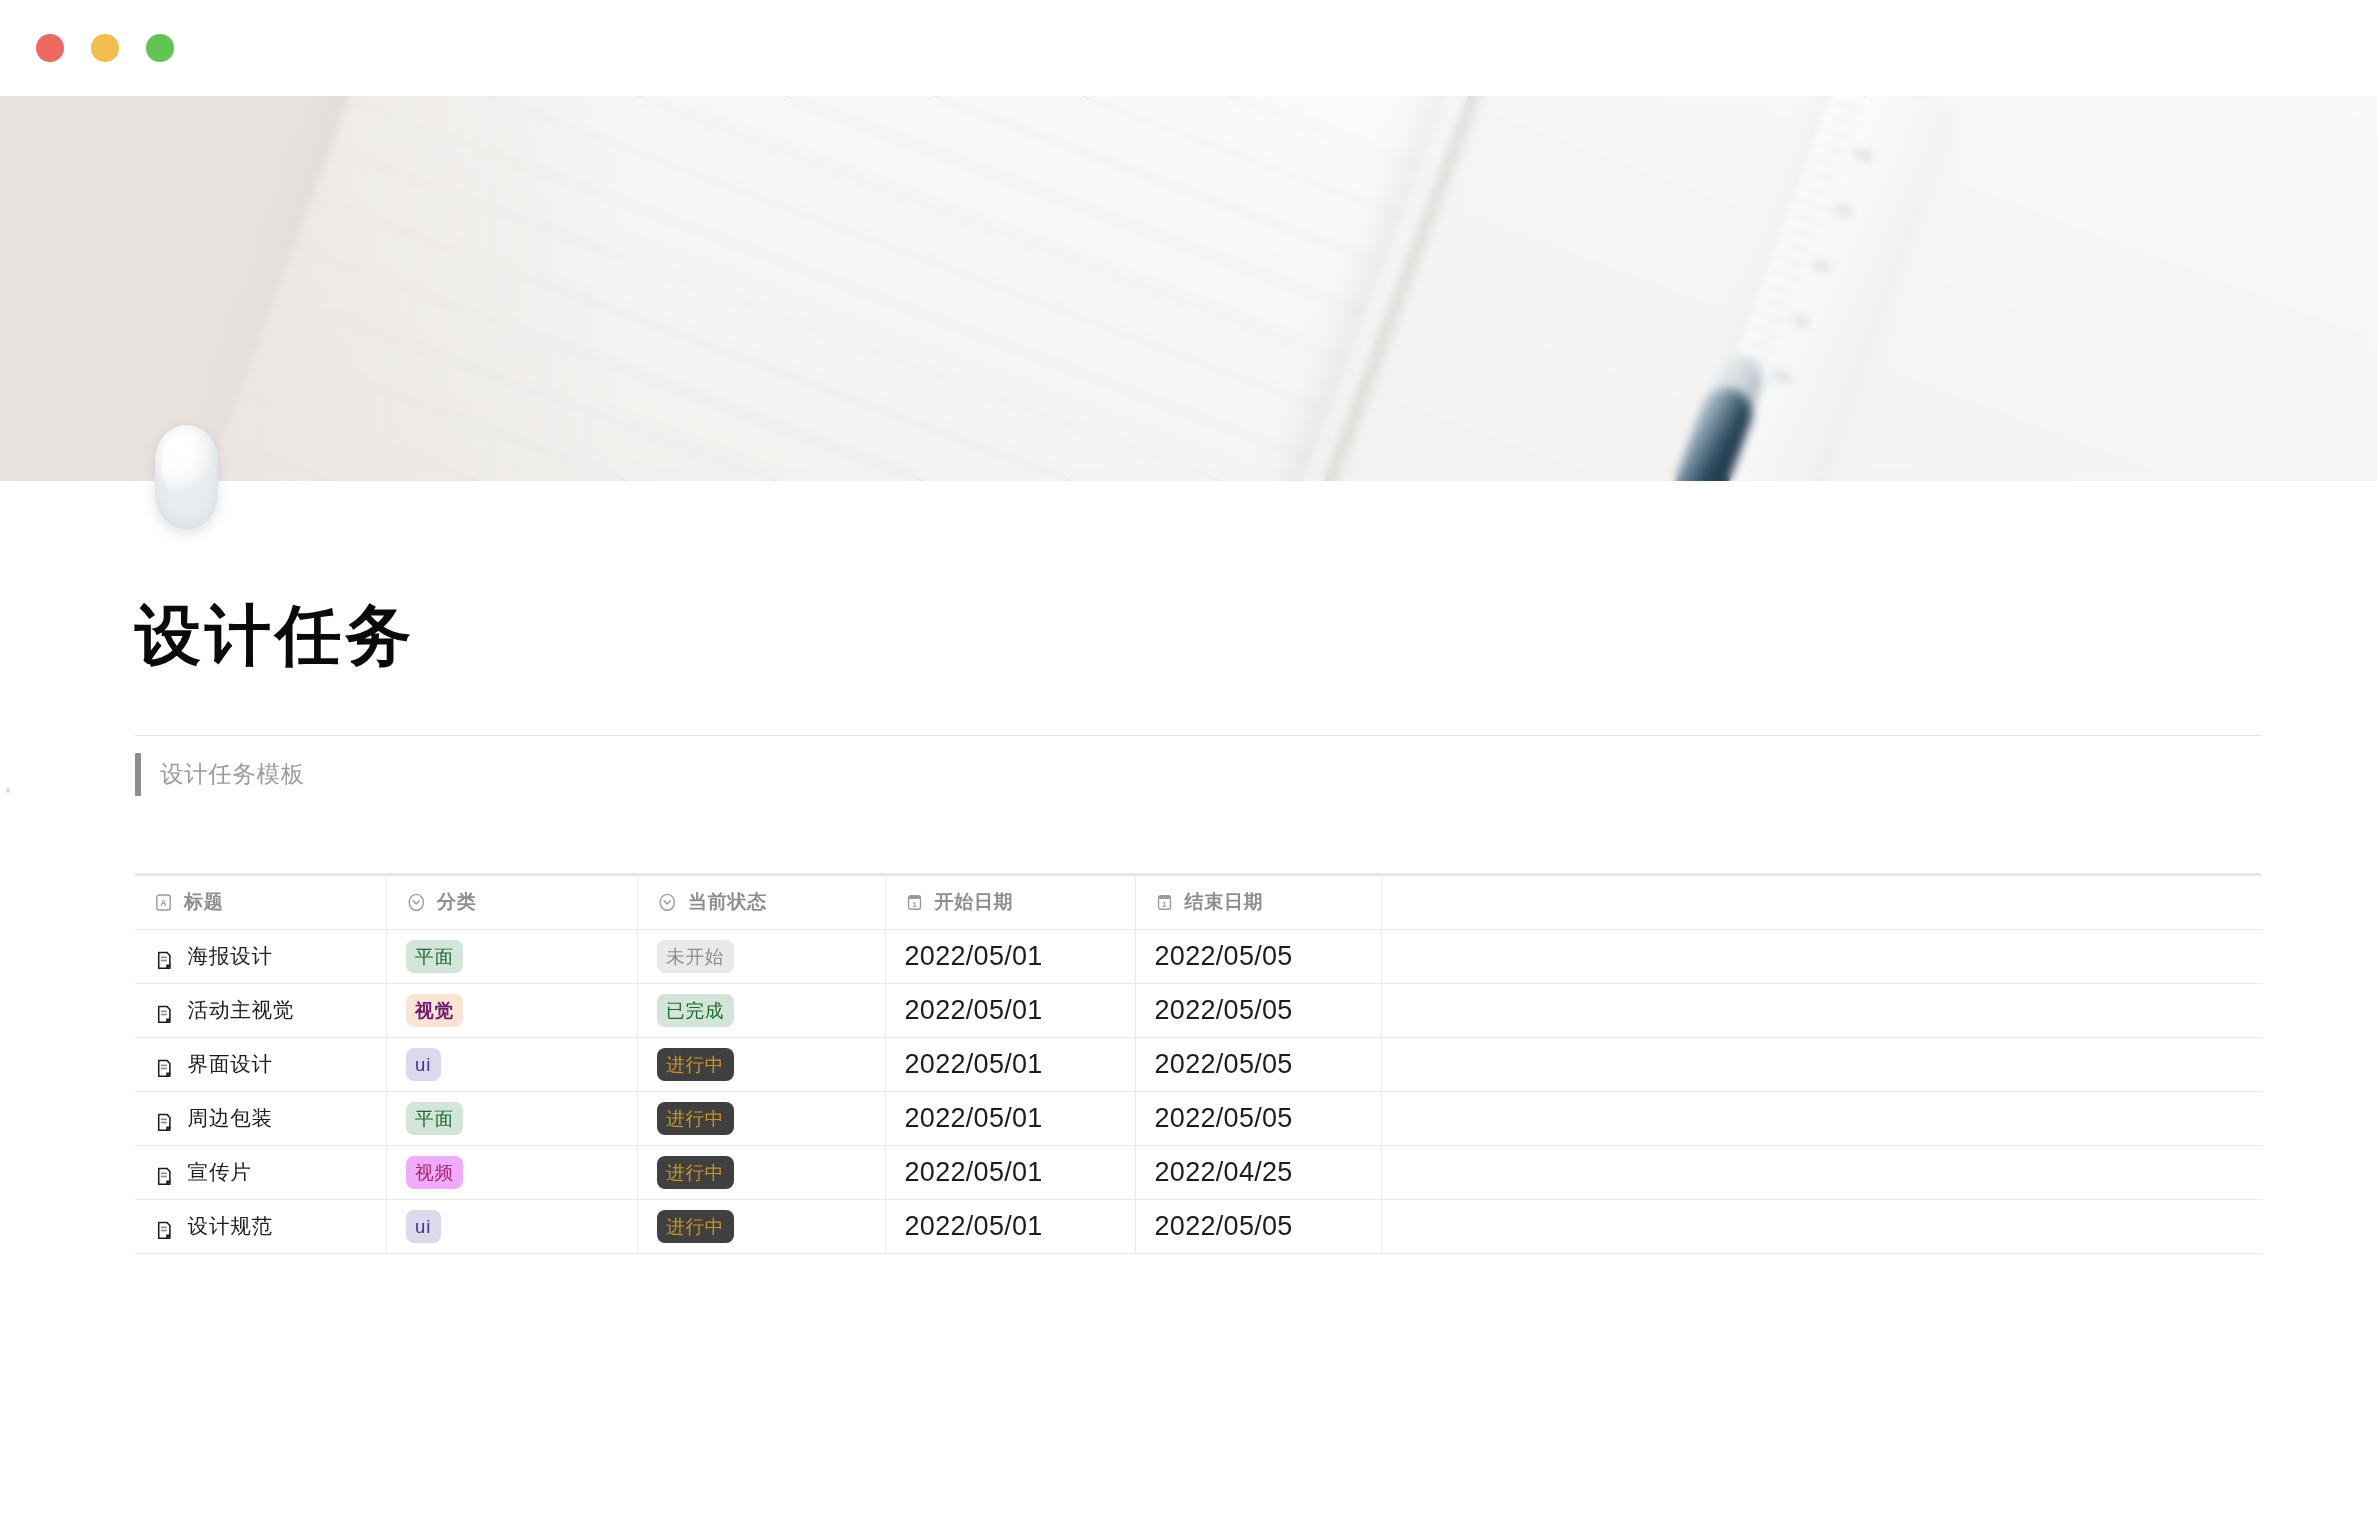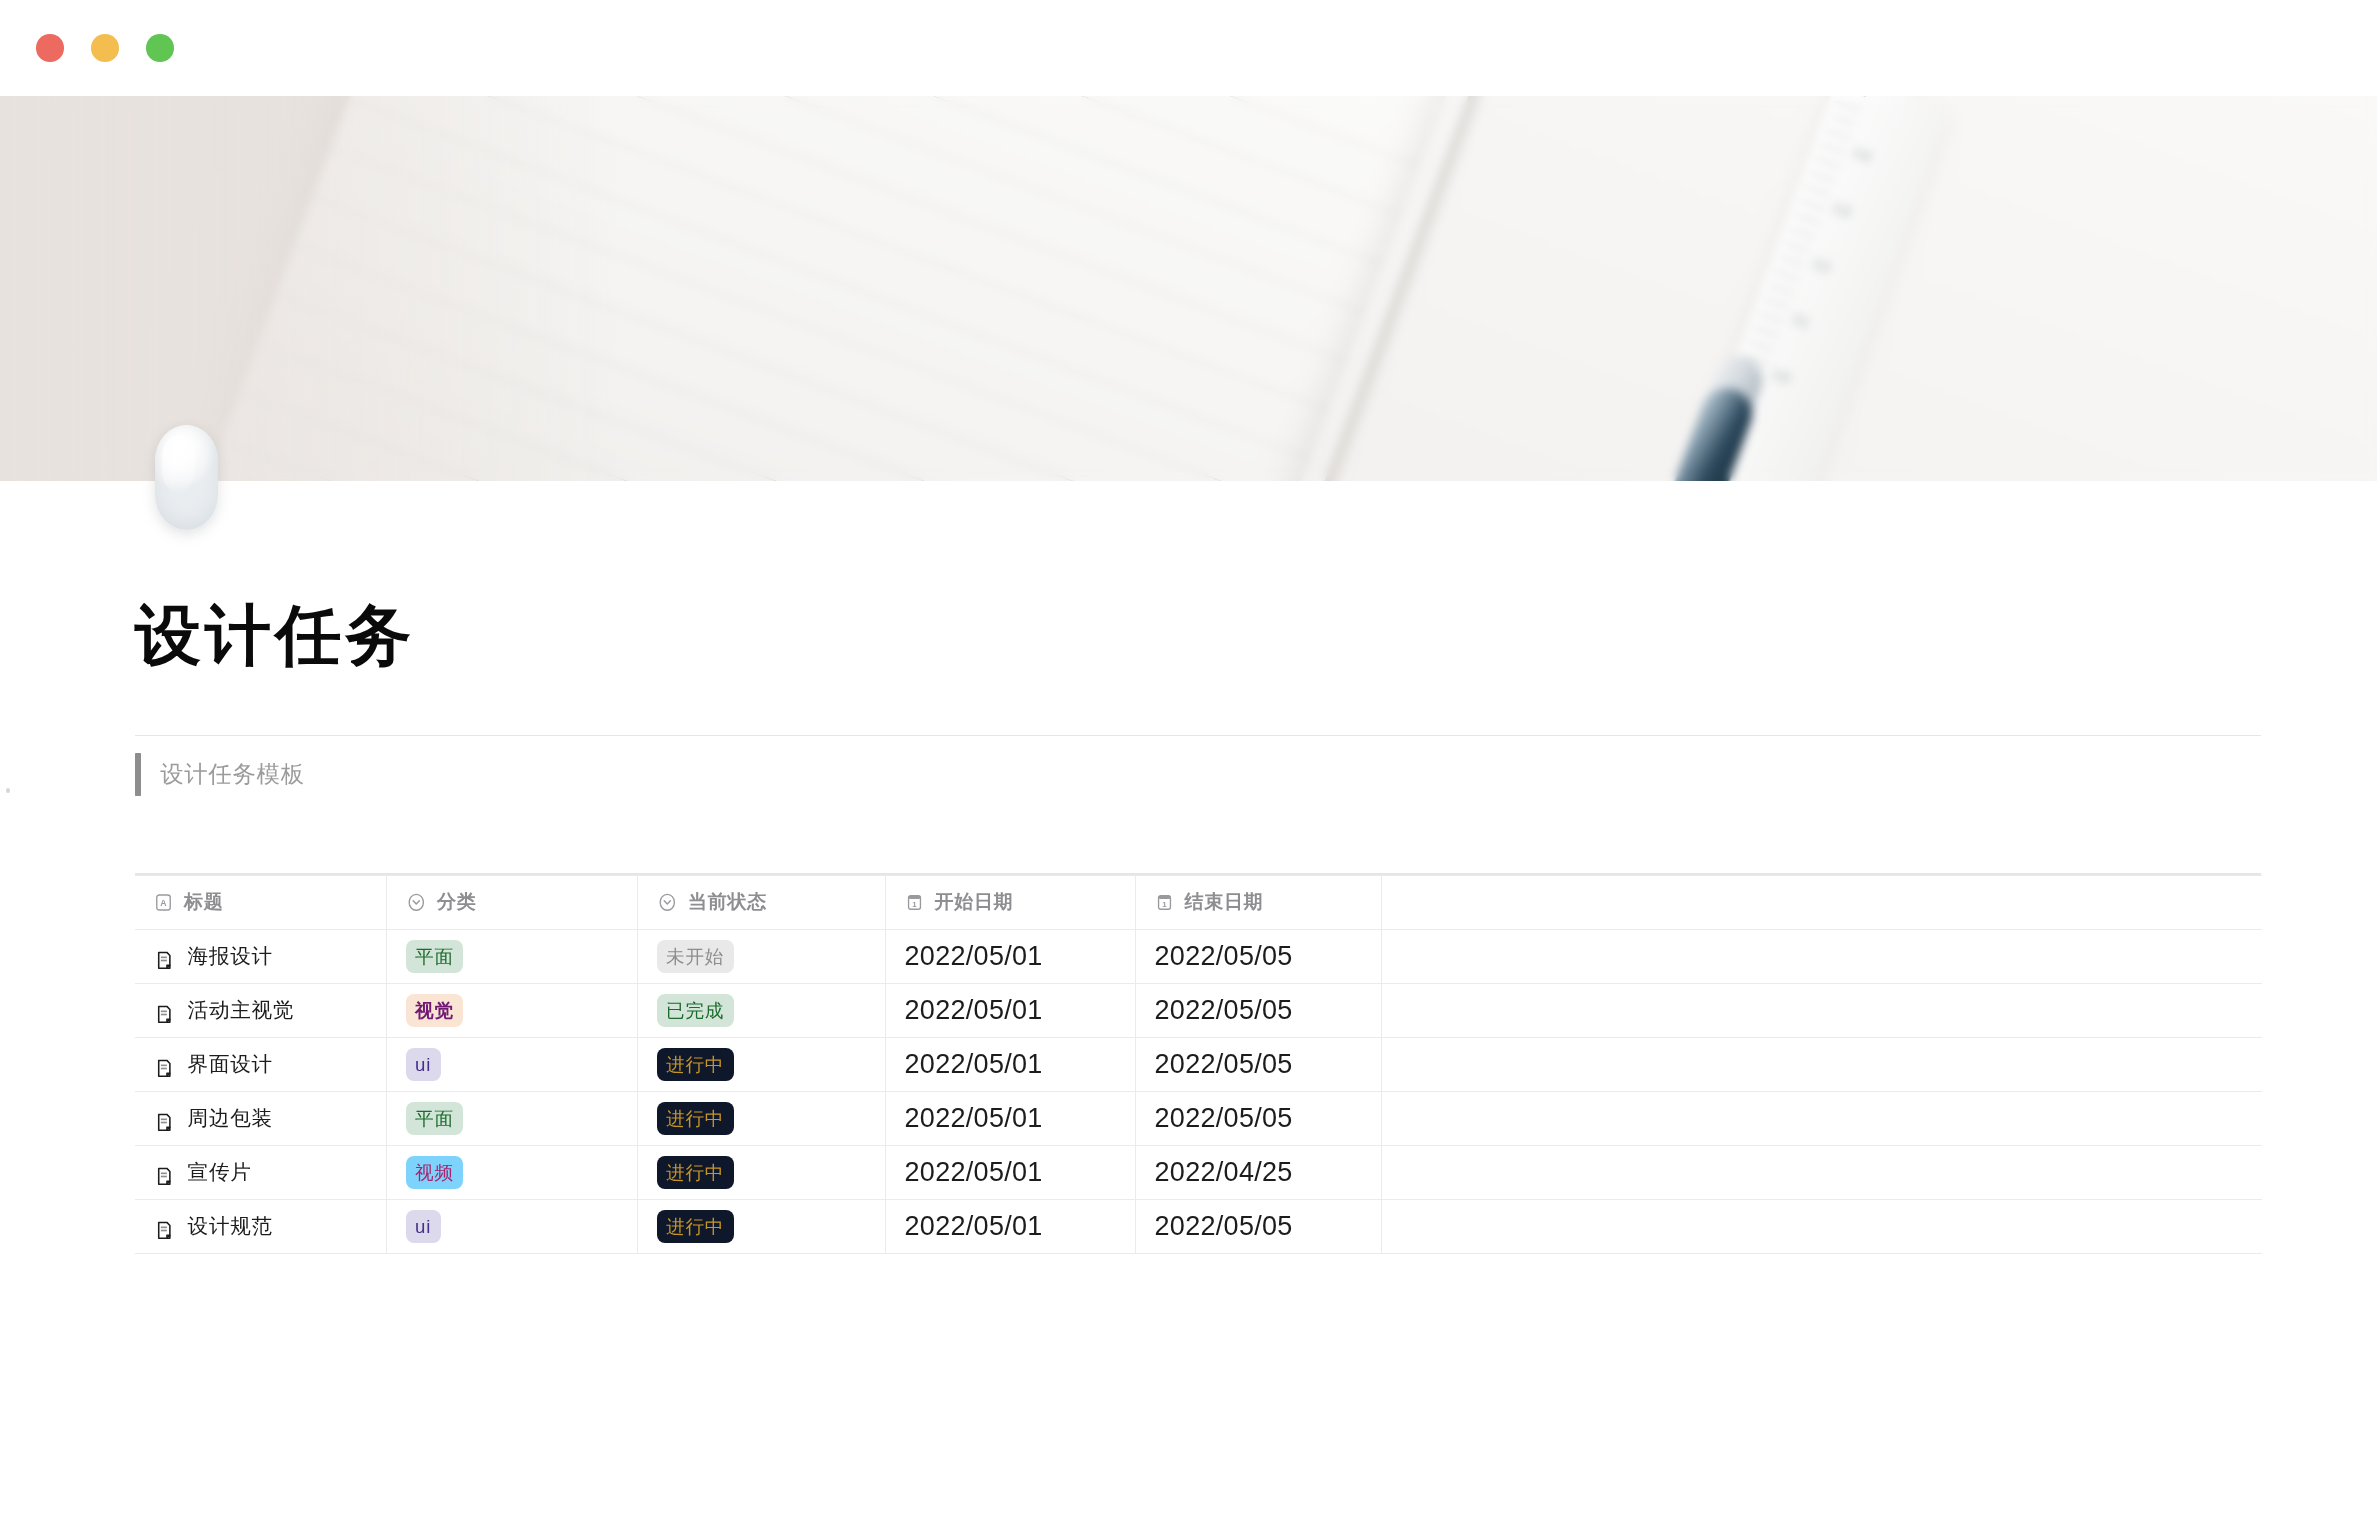--- a/index.html
+++ b/index.html
@@ -181,23 +181,23 @@
   .title-cell { display:flex; align-items:flex-end; gap:13px; }
   .title-text { font-size:20.6px; color:#1c1c1e; letter-spacing:0.7px; }
 
   .tag {
     display:inline-block; border-radius:8px;
     padding:4.8px 9.6px; font-size:18.6px; letter-spacing:0.7px; line-height:1.25;
   }
   .tag.green  { background:#d3e5d8; color:#1a6b2c; }
   .tag.orange { background:#fae4d3; color:#701a75;font-weight:bold; }
   .tag.purple { background:#ddd9ec; color:#453189; }
-  .tag.pink   { background:#7dd3fc; color:#a8246e; }
+  .tag.pink   { background:#f0abfc; color:#a8246e; }
   .tag.gray   { background:#e9e9e9; color:#8d8d90; }
-  .tag.yellow { background:#0f172a; color:#c89626; }
+  .tag.yellow { background:#404040; color:#c89626; }
 
   .date-text { font-size:27px; color:#1c1c1e; letter-spacing:0.3px;margin-top:16px; }
 
   .tiny-mark {
     position:absolute; left:5.5px; top:788px; width:4.8px; height:4.8px;
     border-radius:50%; background:#d8d8d8;
   }
 </style>
 </head>
 <body>

